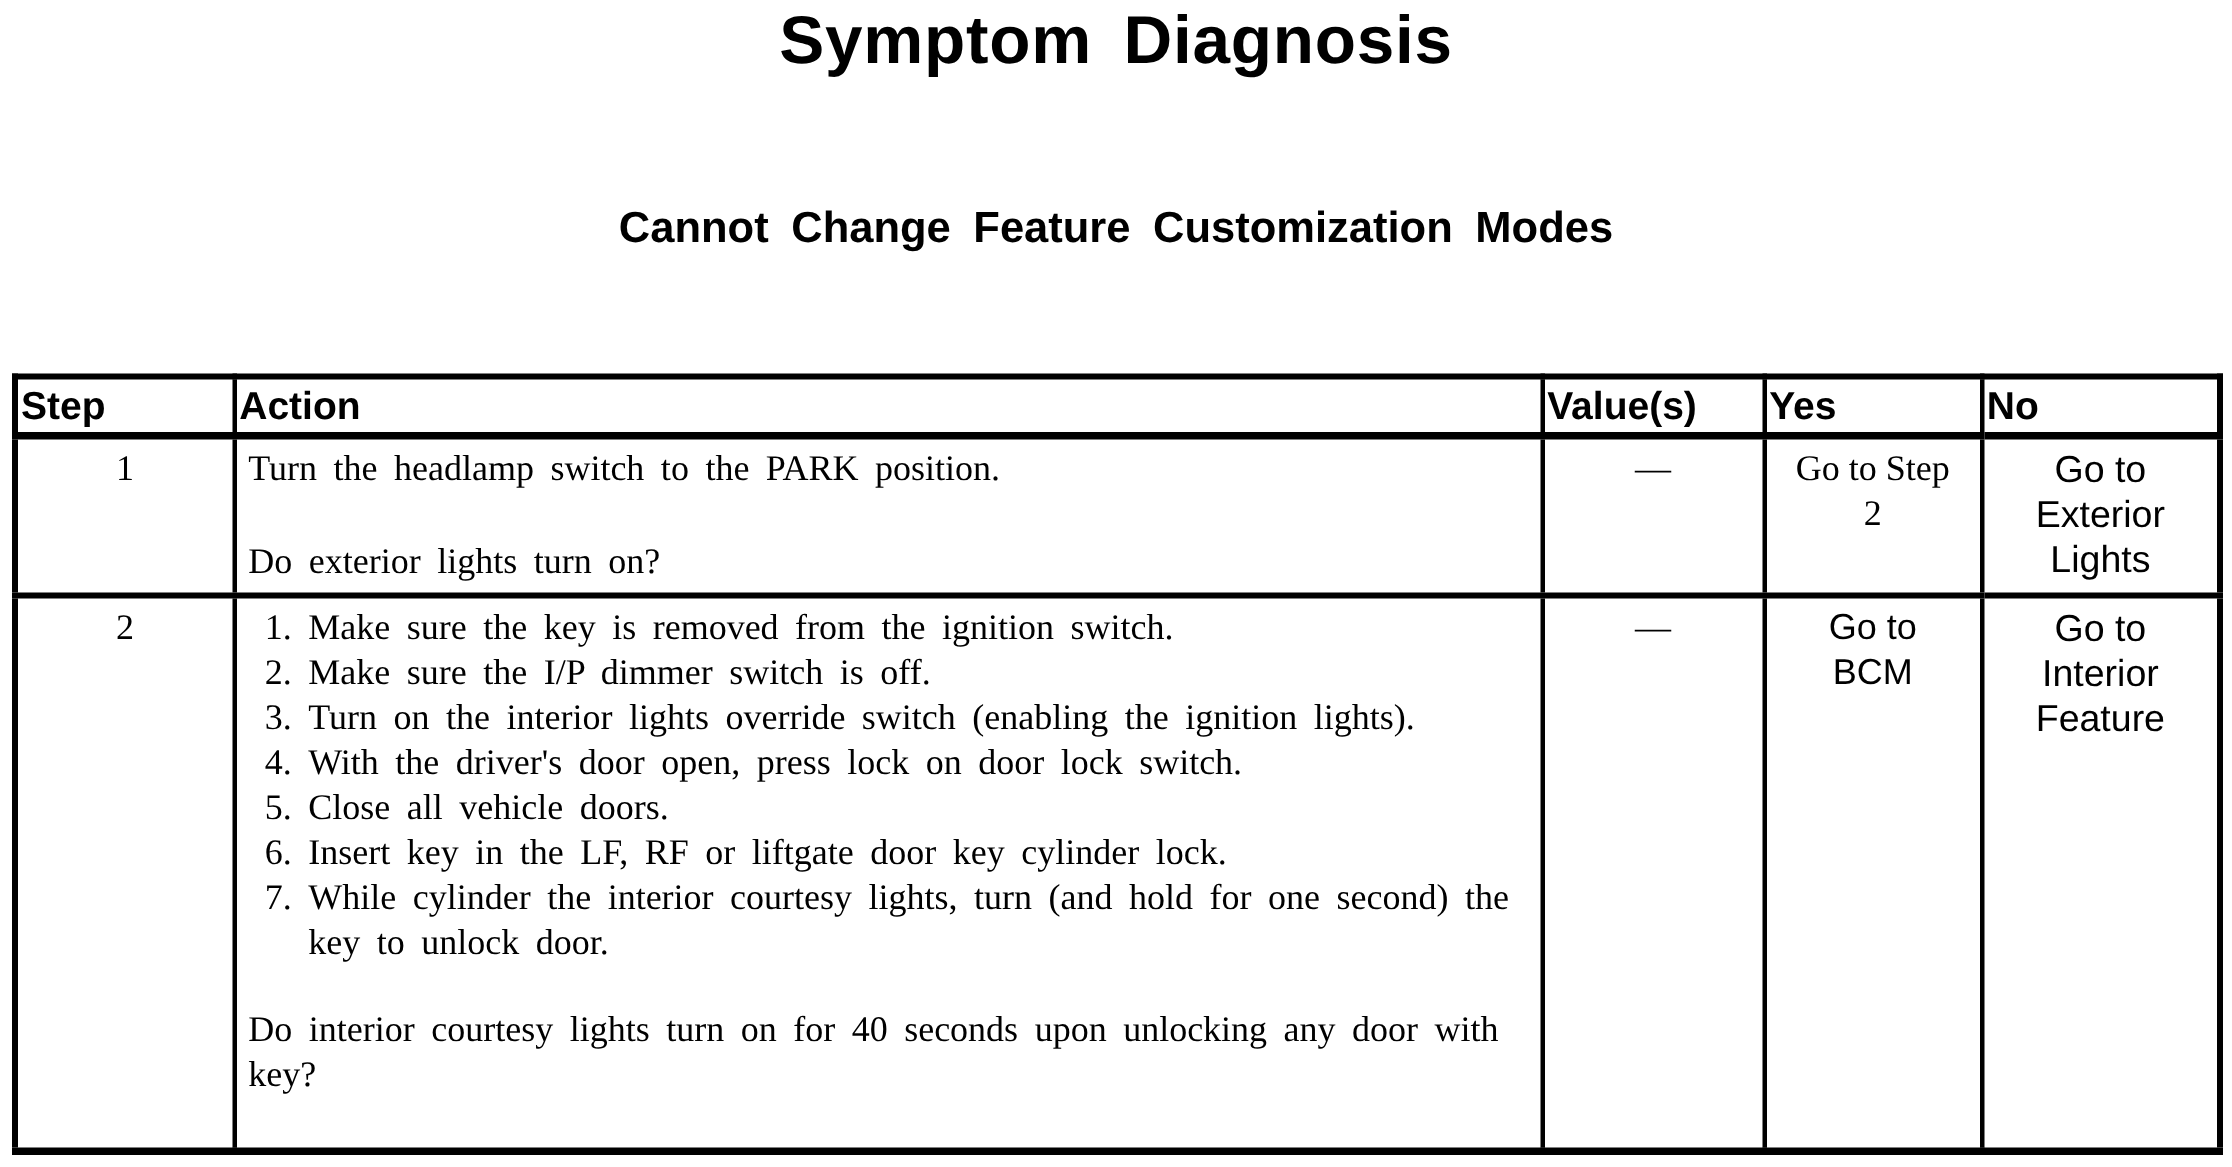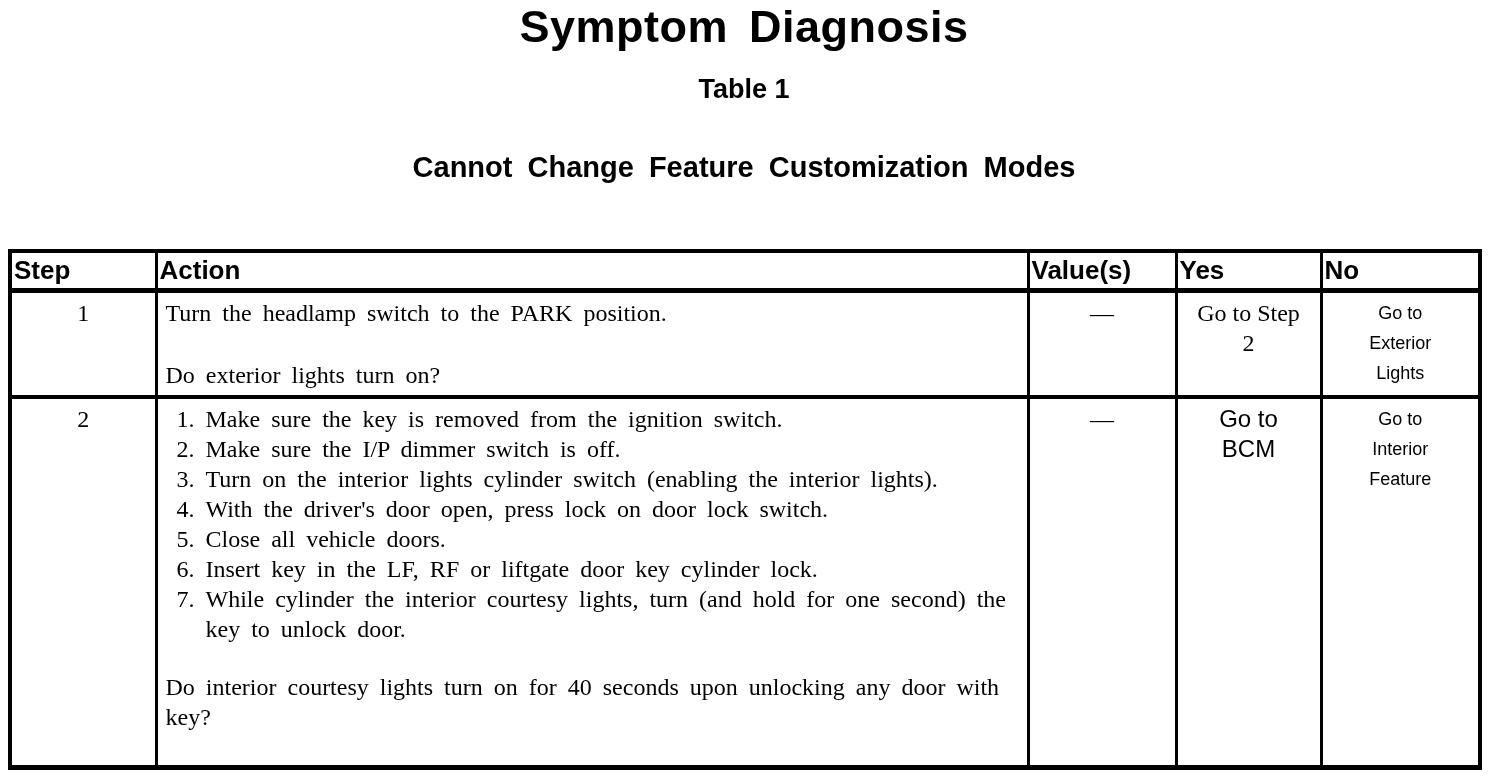--- a/index.html
+++ b/index.html
@@ -22,21 +22,21 @@
     word-spacing: 8px;
   }
   .doc-subtitle {
     position: absolute; top: 74px; left: 0; width: 100%;
     text-align: center;
     font-family: "Liberation Sans", sans-serif;
     font-weight: 700;
     font-size: 27px;
   }
   .doc-table-title {
-    position: absolute; top: 151px; left: 0; width: 100%;
+    position: absolute; top: 136px; left: 0; width: 100%;
     text-align: center;
     font-family: "Liberation Sans", sans-serif;
     font-weight: 700;
     font-size: 29px;
     word-spacing: 7px;
   }
 
   table.diag {
     position: absolute; left: 8px; top: 249px;
     width: 1470px;
@@ -88,33 +88,32 @@
     margin: 0 0 28px 0;
     padding-left: 40px;
   }
   td.cell-action ol li { margin: 0; }
 
   td.cell-values { text-align: center; padding-top: 6px; }
   td.cell-yes, td.cell-no { text-align: center; padding-top: 4px; line-height: 28px; }
 
   .wrapbox { display: inline-block; }
   .serif-text { font-family: "Liberation Serif", serif; font-size: 24px; }
-  .sans-text  { font-family: "Liberation Sans", sans-serif; font-size: 18px; }
+  .sans-text  { font-family: "Liberation Sans", sans-serif; font-size: 25px; }
   .w-118 { max-width: 118px; text-align: center; }
   .w-95  { max-width: 95px; }
   .w-70  { max-width: 70px; }
   .w-90  { max-width: 90px; }
 </style>
 </head>
 <body>
 
 <div class="page">
 
   <div class="doc-title">Symptom Diagnosis</div>
-  <div class="doc-subtitle">Table 1</div>
   <div class="doc-table-title">Cannot Change Feature Customization Modes</div>
 
   <table class="diag">
     <colgroup>
       <col class="c-step">
         <col class="c-action">
         <col class="c-values">
         <col class="c-yes">
         <col class="c-no">
     </colgroup>
@@ -141,21 +140,21 @@
         <td class="cell-no">
           <span class="wrapbox sans-text w-95">Go to Exterior Lights</span>
         </td>
       </tr>
       <tr class="row-2">
         <td class="cell-step">2</td>
         <td class="cell-action">
           <ol>
               <li>Make sure the key is removed from the ignition switch.</li>
               <li>Make sure the I/P dimmer switch is off.</li>
-              <li>Turn on the interior lights cylinder switch (enabling the interior lights).</li>
+              <li>Turn on the interior lights override switch (enabling the ignition lights).</li>
               <li>With the driver's door open, press lock on door lock switch.</li>
               <li>Close all vehicle doors.</li>
               <li>Insert key in the LF, RF or liftgate door key cylinder lock.</li>
               <li>While cylinder the interior courtesy lights, turn (and hold for one second) the key to unlock door.</li>
             </ol>
           <span class="question">Do interior courtesy lights turn on for 40 seconds upon unlocking any door with key?</span>
         </td>
         <td class="cell-values">—</td>
         <td class="cell-yes">
           <span class="wrapbox sans-text w-70" style="font-size:24px;">Go to BCM</span>

